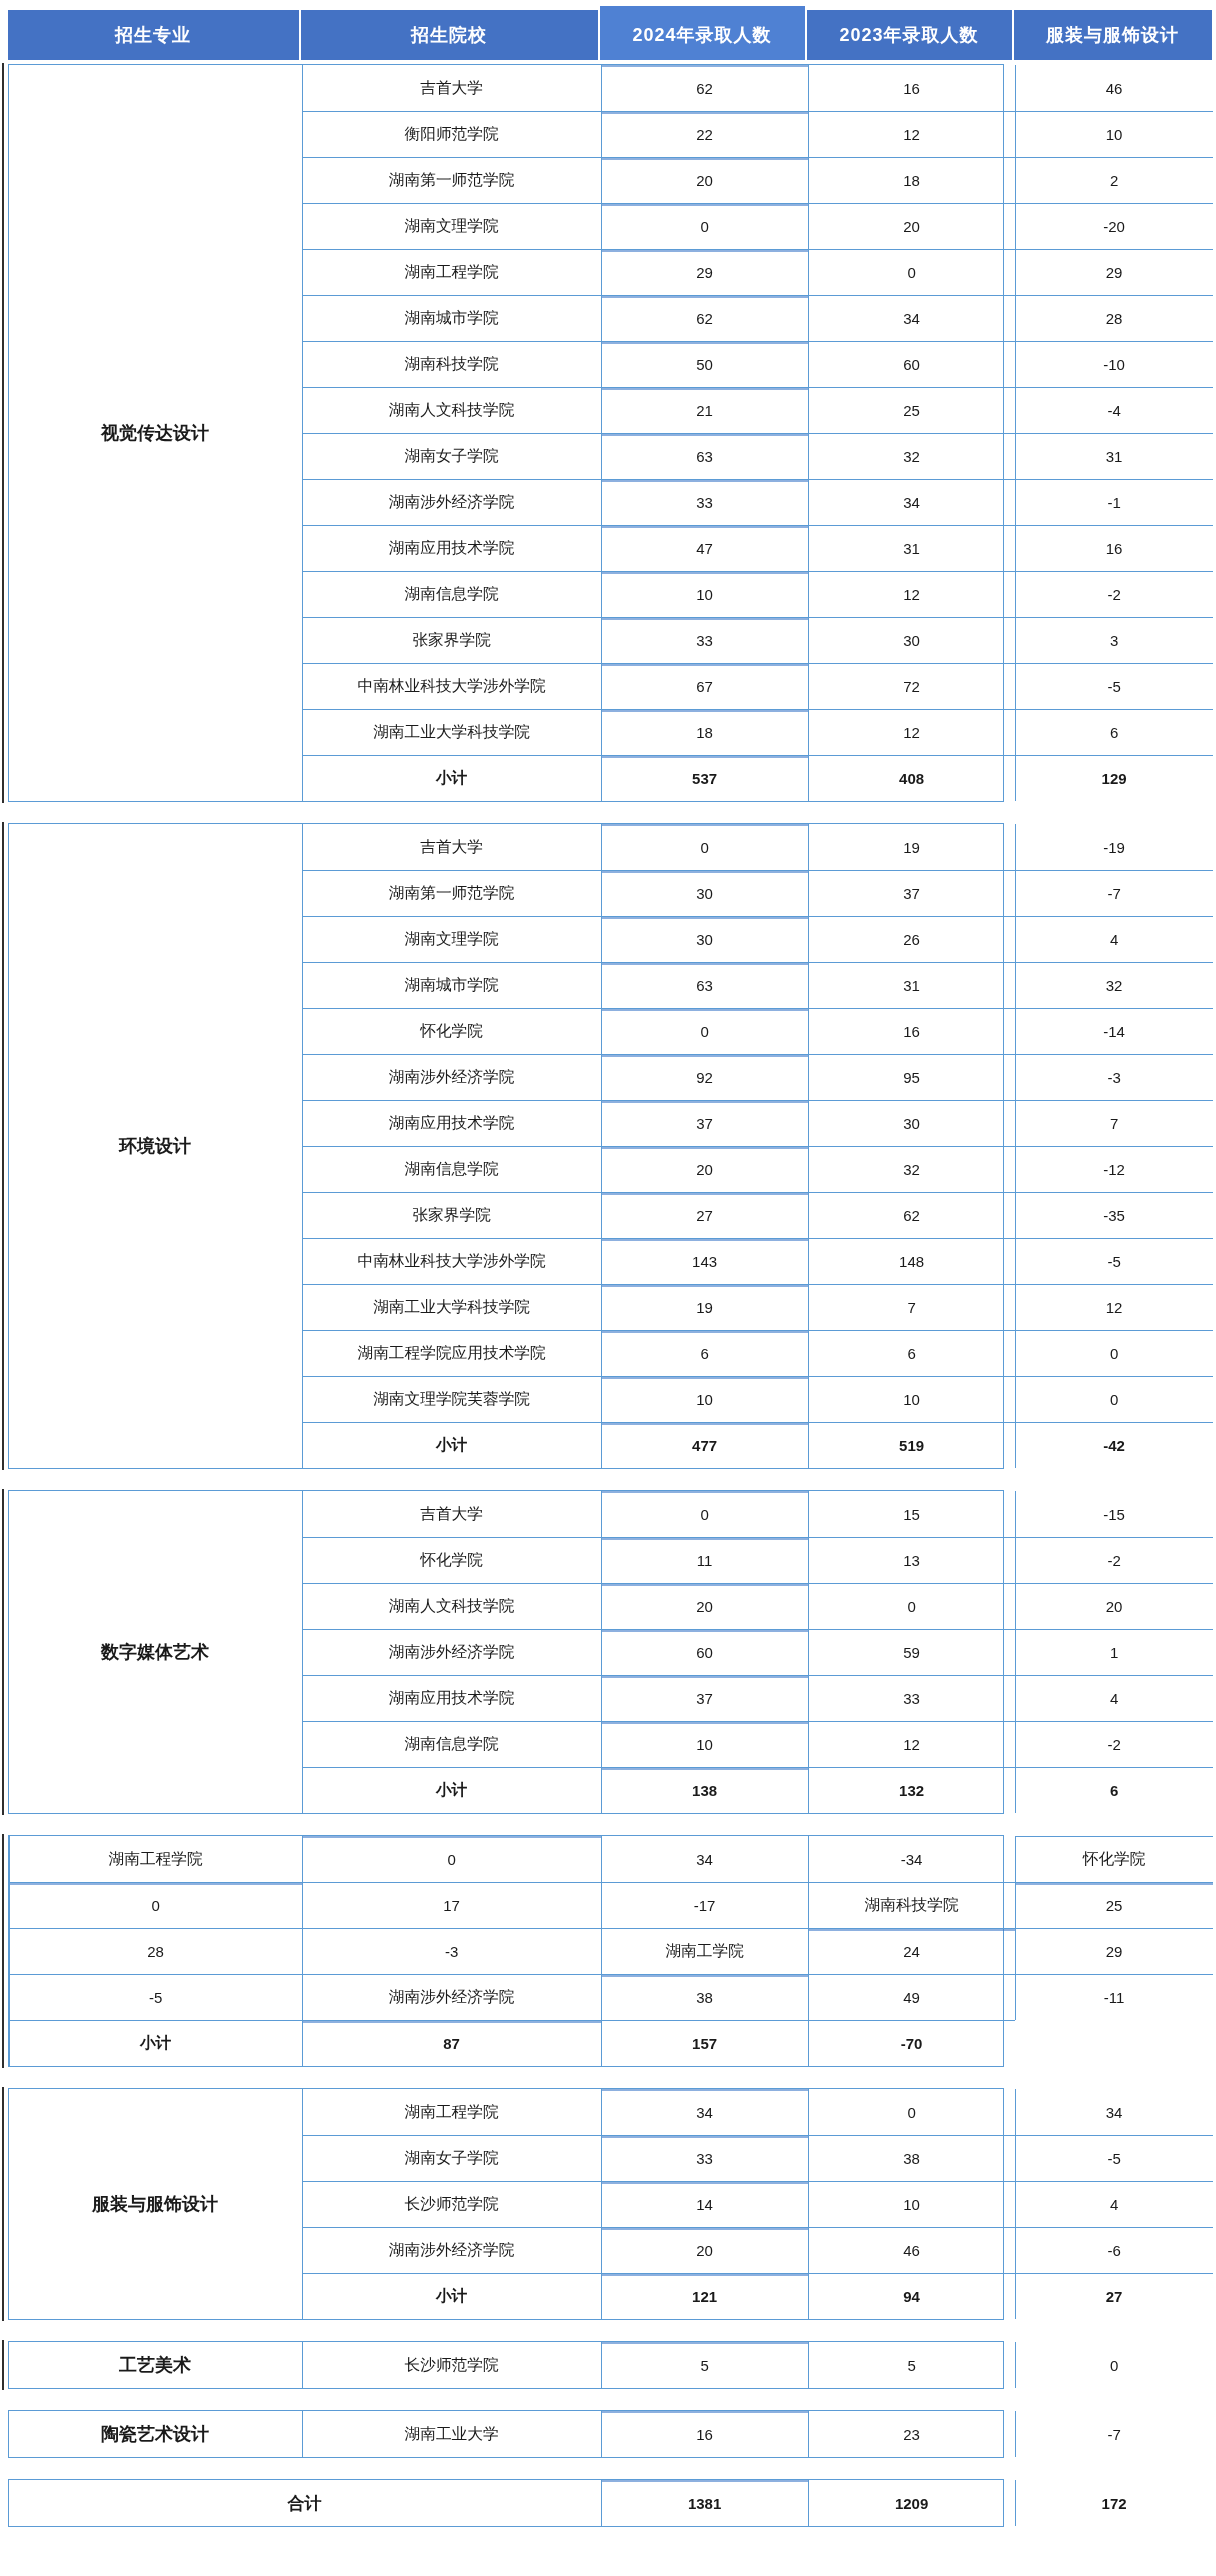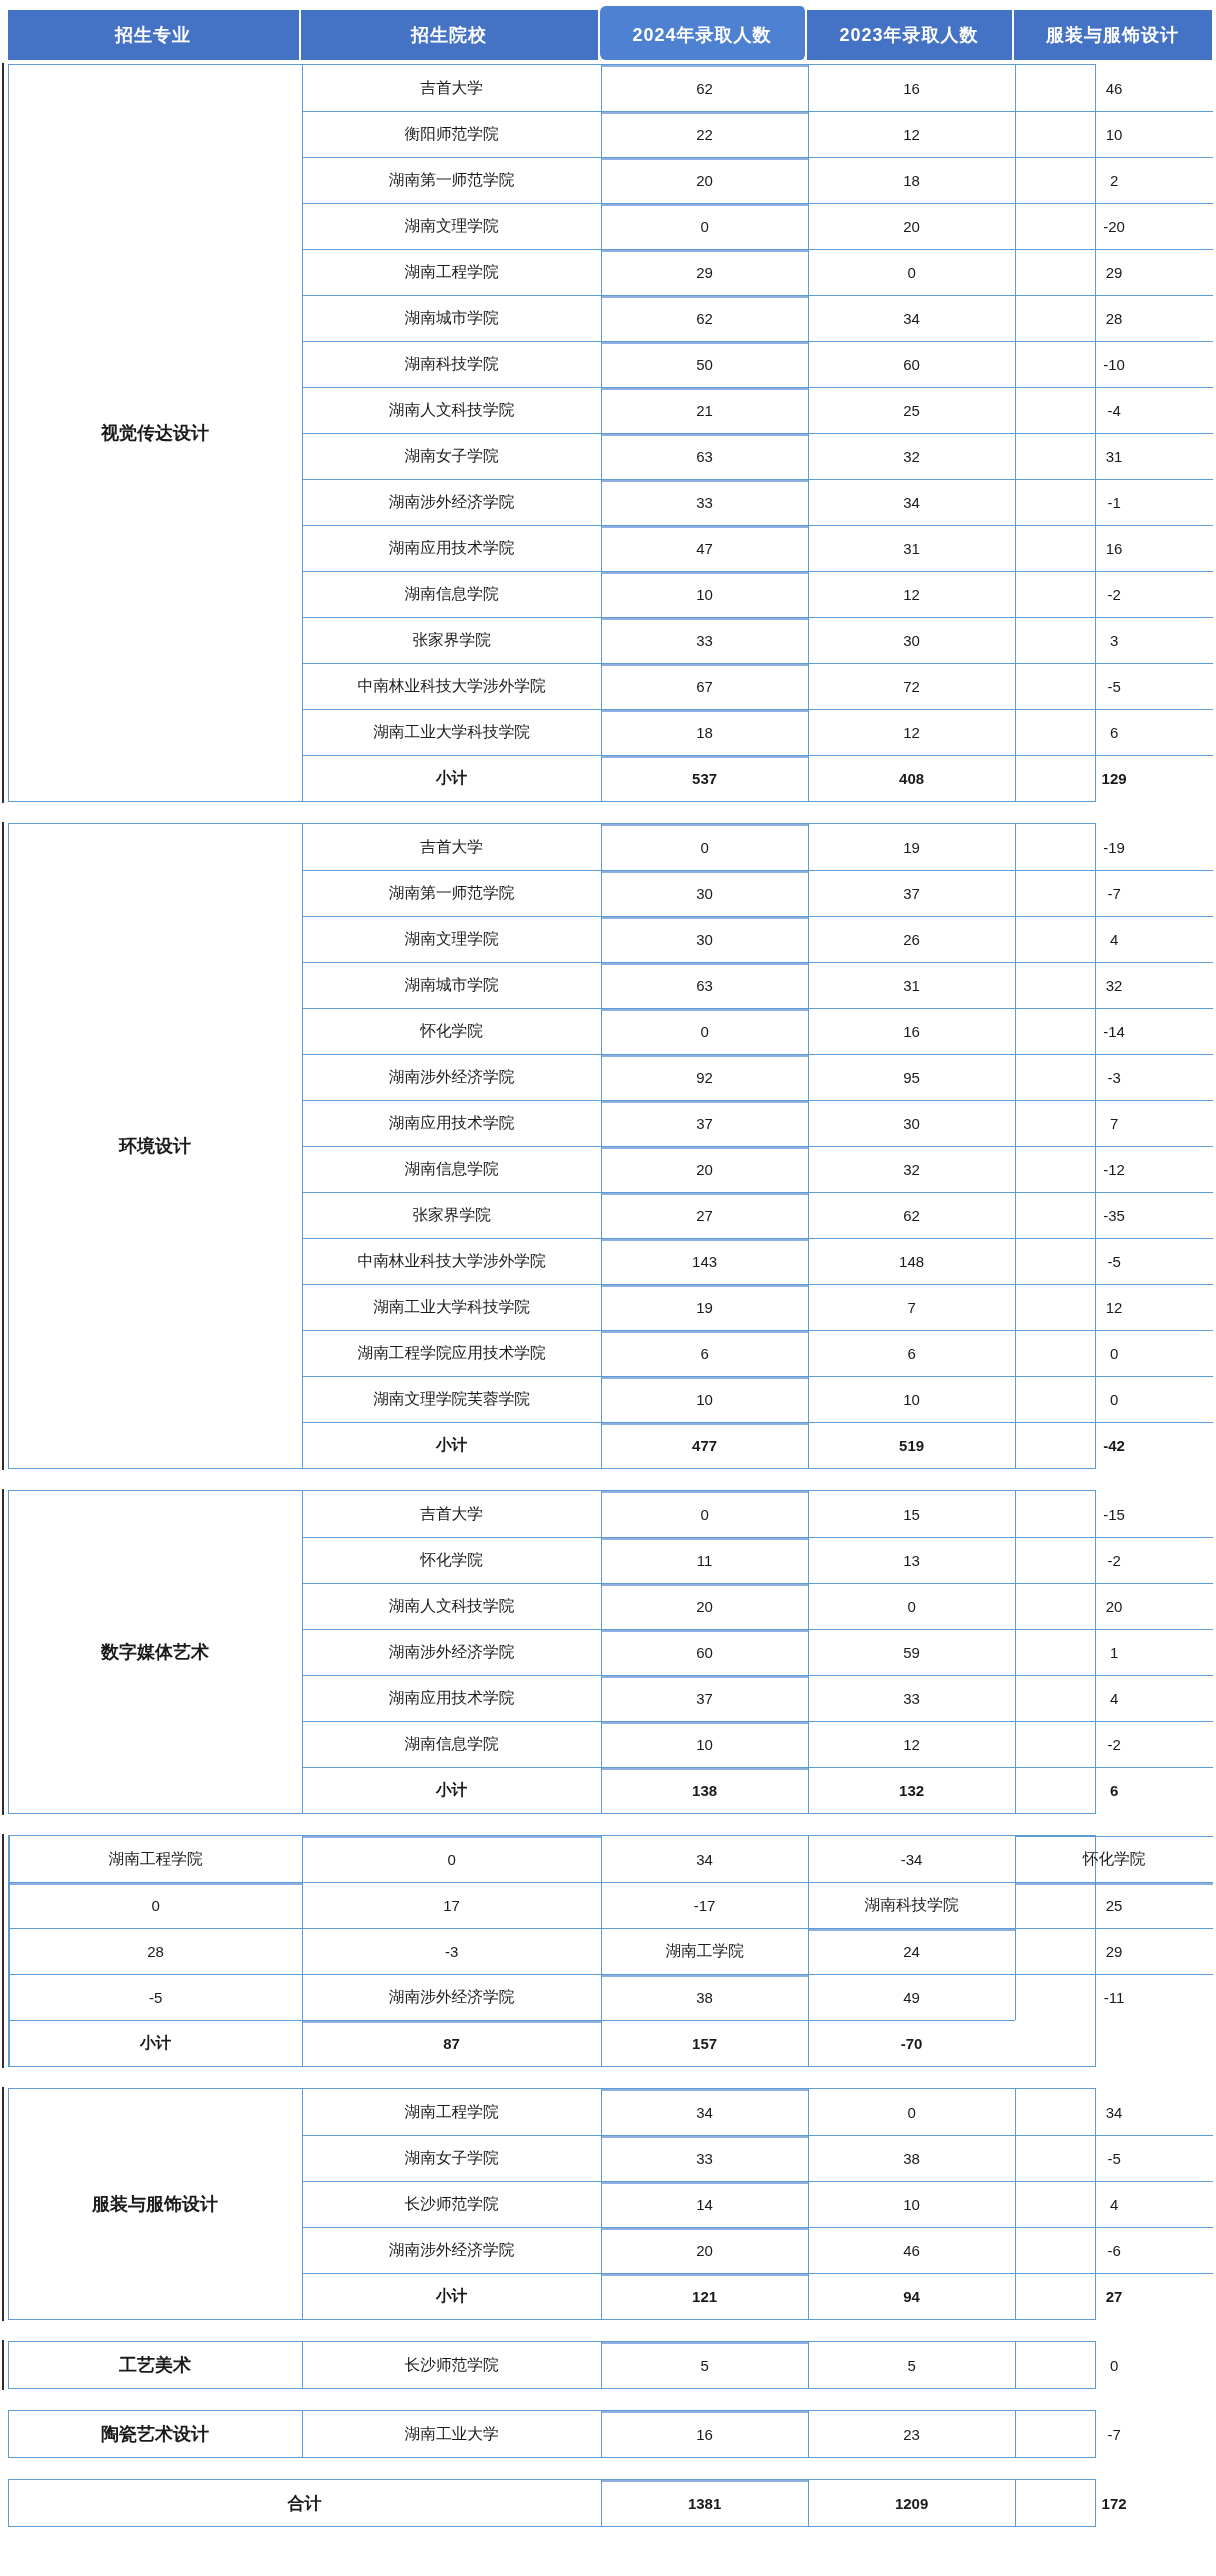--- a/index.html
+++ b/index.html
@@ -10,21 +10,21 @@
     --ink:#1a1a1a;
     --edge:#2e2e2e;
   }
   *{box-sizing:border-box;}
   html,body{margin:0;padding:0;background:#ffffff;}
   body{
     width:1216px;min-height:2576px;
     font-family:"Liberation Sans","DejaVu Sans",sans-serif;
     color:var(--ink);
   }
-  .page{padding:9.5px 0 0 7.6px;width:1096px;}
+  .page{padding:9.5px 0 0 7.6px;width:1004px;}
 
   
   .hdr{
     display:grid;
     grid-template-columns:293px 299px 207px 207px 198px;
     height:50px;
     margin-bottom:4.8px;
     position:relative;
   }
   .hdr-cell{
@@ -34,21 +34,20 @@
     font-size:18px;
     letter-spacing:1px;
     display:flex;align-items:center;justify-content:center;
     border-right:2.9px solid #ffffff;
   }
   .hdr-cell:last-child{border-right:none;}
   .hdr-cell.c3{
     background:var(--hdr-bg-lite);
     margin-top:-3.8px;
     padding-top:3.8px;
-    border-radius:6px;
   }
 
   
   .block{
     display:grid;
     grid-template-columns:293px 299px 207px 207px 198px;
     grid-auto-rows:46px;
     border:1.9px solid var(--line);
     margin-bottom:21px;
     position:relative;

